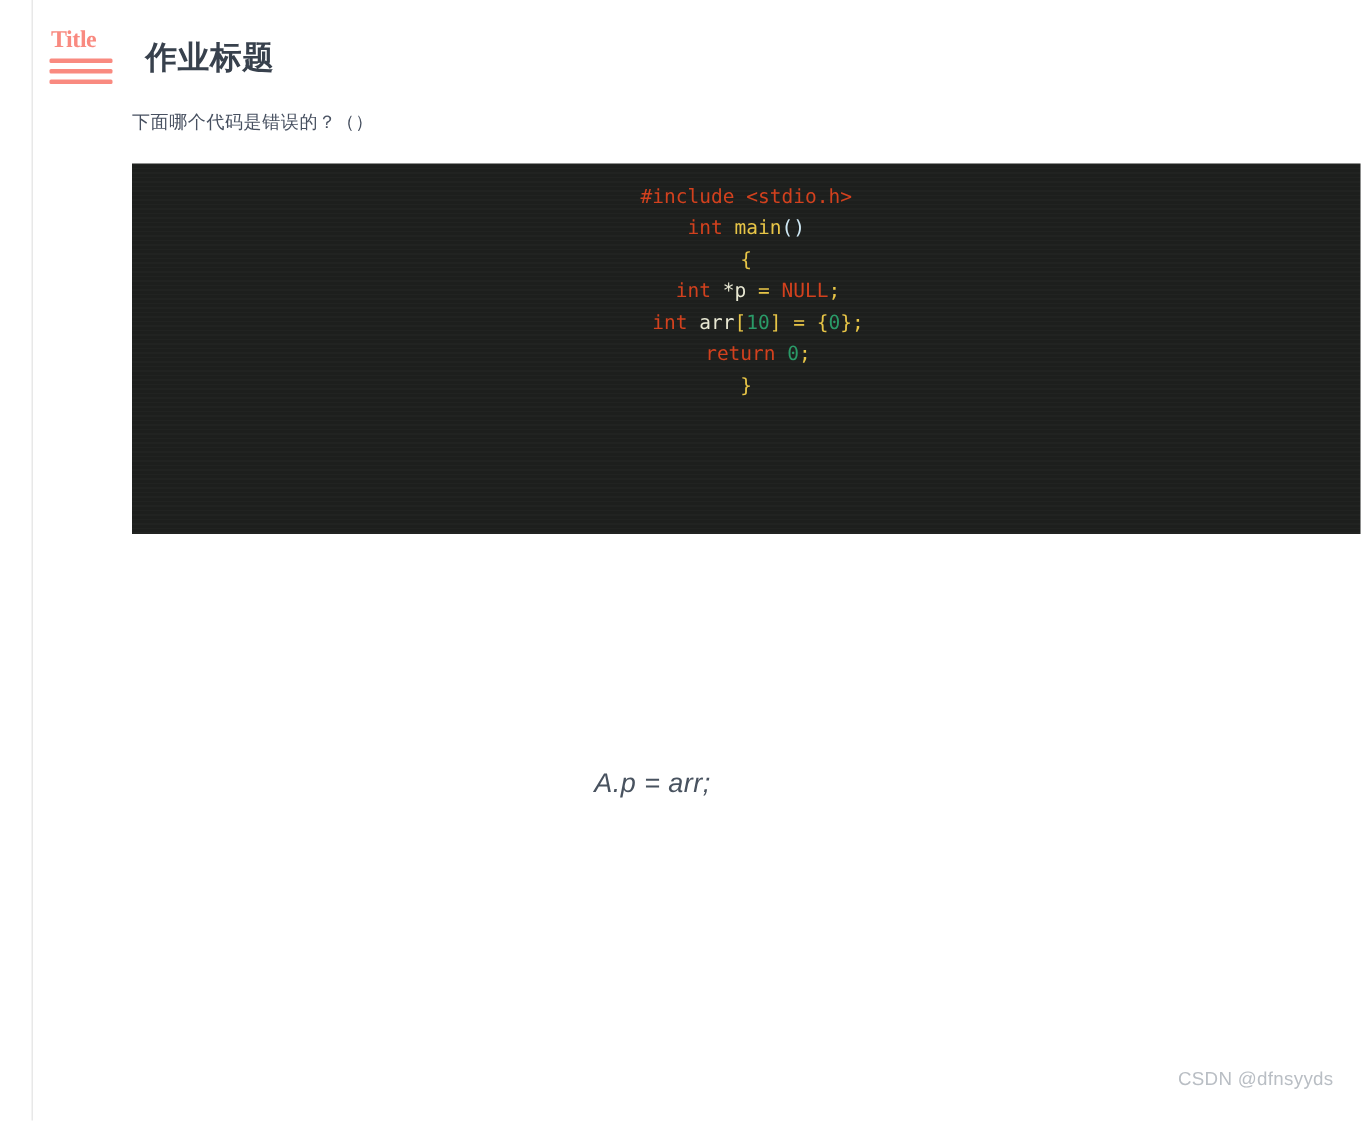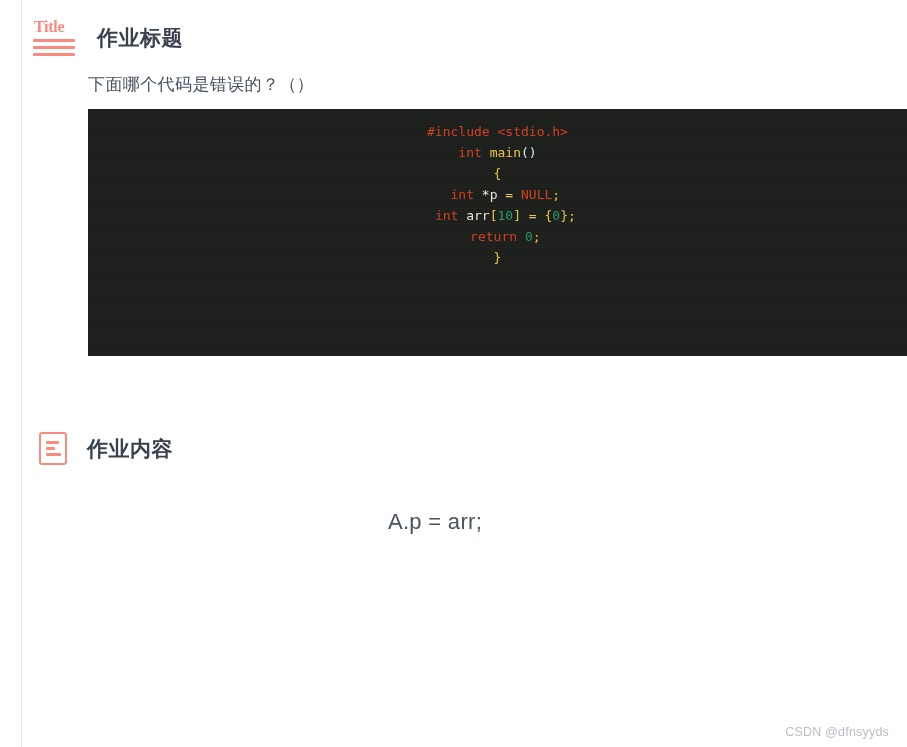--- a/index.html
+++ b/index.html
@@ -103,21 +103,21 @@
   }
   .doc-icon .dl1 { top: 7px;  width: 13px; }
   .doc-icon .dl2 { top: 13px; width: 9px;  }
   .doc-icon .dl3 { top: 19px; width: 15px; }
 
   
   .question {
     position: absolute;
     left: 66px;
     top: 73px;
-    font-size: 17px;
+    font-size: 12px;
     color: #475060;
     letter-spacing: 0.4px;
     white-space: nowrap;
   }
 
   
   .code-block {
     position: absolute;
     left: 66px;
     top: 109px;
@@ -158,33 +158,34 @@
   .tok-paren{ color: #cfe9f5; }   
 
   
   .options {
     position: absolute;
     left: 63px;
     top: 505px;
     width: 700px;
   }
   .option {
-    font-size: 22px;
+    font-size: 18px;
     color: #48525f;
     letter-spacing: 0.3px;
     height: 52px;
     line-height: 34px;
     white-space: nowrap;
+    font-style: italic;
   }
 
   
   .watermark {
     position: absolute;
     right: 18px;
-    bottom: 8px;
+    bottom: 21px;
     font-size: 12.5px;
     color: #b9bec4;
     letter-spacing: 0.2px;
     white-space: nowrap;
     margin-left: 20px;
   }
 </style>
 </head>
 <body>
 
@@ -207,28 +208,20 @@
   <div class="code-block">
     <pre><code id="code-target"><span class="tok-kw">#include </span><span class="tok-kw">&lt;stdio.h&gt;</span>
 <span class="tok-kw">int </span><span class="tok-fn">main</span><span class="tok-paren">()</span>
 <span class="tok-pun">{</span>
 <span class="tok-var">  </span><span class="tok-kw">int </span><span class="tok-var">*p </span><span class="tok-pun">= </span><span class="tok-kw">NULL</span><span class="tok-pun">;</span>
 <span class="tok-var">  </span><span class="tok-kw">int </span><span class="tok-var">arr</span><span class="tok-pun">[</span><span class="tok-num">10</span><span class="tok-pun">] </span><span class="tok-pun">= </span><span class="tok-pun">{</span><span class="tok-num">0</span><span class="tok-pun">};</span>
 <span class="tok-var">  </span><span class="tok-kw">return </span><span class="tok-num">0</span><span class="tok-pun">;</span>
 <span class="tok-pun">}</span></code></pre>
   </div>
 
-  <div class="section-head content-head">
-    <div class="doc-icon">
-      <span class="dline dl1"></span>
-      <span class="dline dl2"></span>
-      <span class="dline dl3"></span>
-    </div>
-    <div class="section-title">作业内容</div>
-  </div>
 
   <div class="options" id="options-target">
       <div class="option">A.p = arr;</div>
     </div>
 
   <div class="watermark">CSDN @dfnsyyds</div>
 
 </div>
 
 </body></html>

